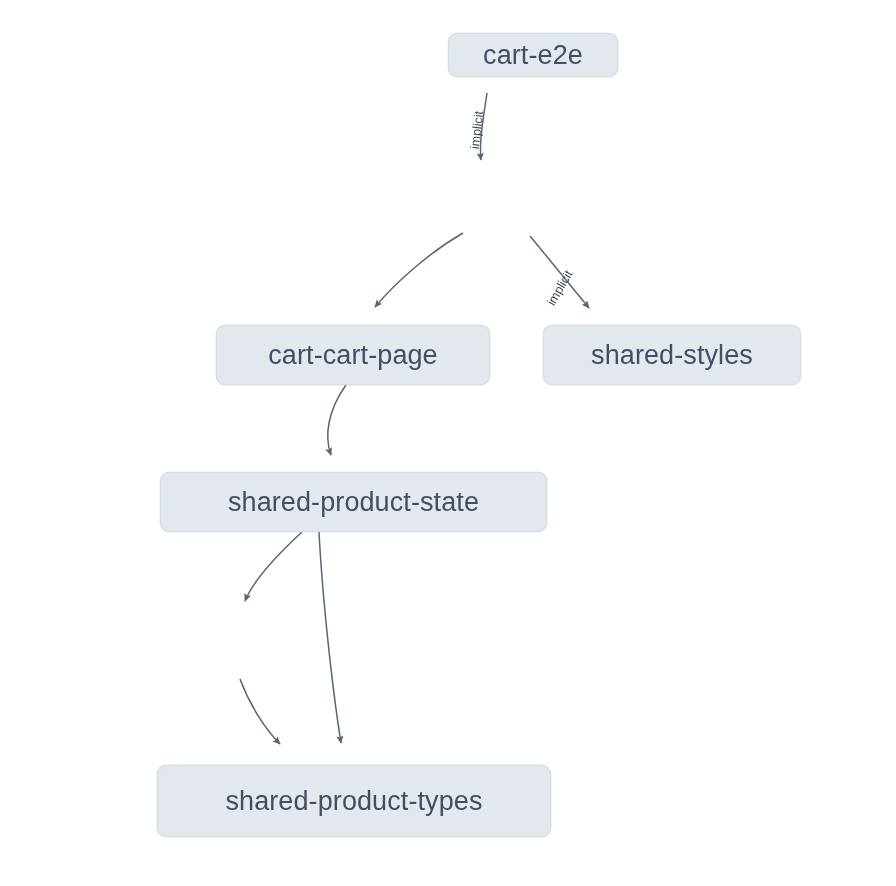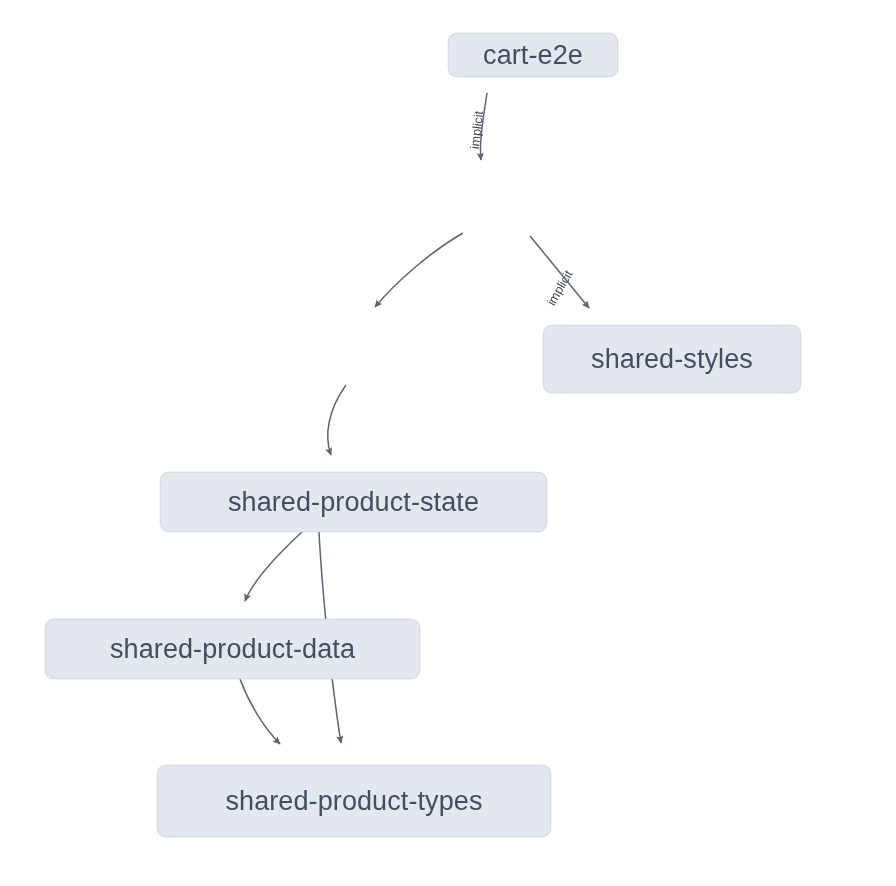--- a/index.html
+++ b/index.html
@@ -88,32 +88,32 @@
     <path class="edge-path" d="M 319,532 C 322,590 331,680 341,743" marker-end="url(#arrowhead)"></path>
 
     <path class="edge-path" d="M 240,679 C 250,706 266,730 280,744" marker-end="url(#arrowhead)"></path>
   </svg>
 
   <div class="node" style="left:428px; top:33px; width:170px; height:44px;margin-left:20px;">
     <span class="node-label">cart-e2e</span>
   </div>
 
 
+  <div class="node" style="left:216px; top:325px; width:274px; height:60px;">
+    <span class="node-label">cart-cart-page</span>
+  </div>
 
-  <div class="node" style="left:543px; top:325px; width:258px; height:68px;">
+  <div class="node" style="left:543px; top:325px; width:258px; height:60px;">
     <span class="node-label">shared-styles</span>
   </div>
 
   <div class="node" style="left:160px; top:472px; width:387px; height:60px;">
     <span class="node-label">shared-product-state</span>
   </div>
 
-  <div class="node" style="left:45px; top:619px; width:375px; height:60px;">
-    <span class="node-label">shared-product-data</span>
-  </div>
 
   <div class="node" style="left:157px; top:765px; width:394px; height:72px;">
     <span class="node-label">shared-product-types</span>
   </div>
 
   <div class="edge-label" style="left:477px; top:130px; transform: translate(-50%,-50%) rotate(-83deg);">implicit</div>
 
   <div class="edge-label" style="left:560px; top:288px; transform: translate(-50%,-50%) rotate(-60deg);">implicit</div>
 
 </div>

